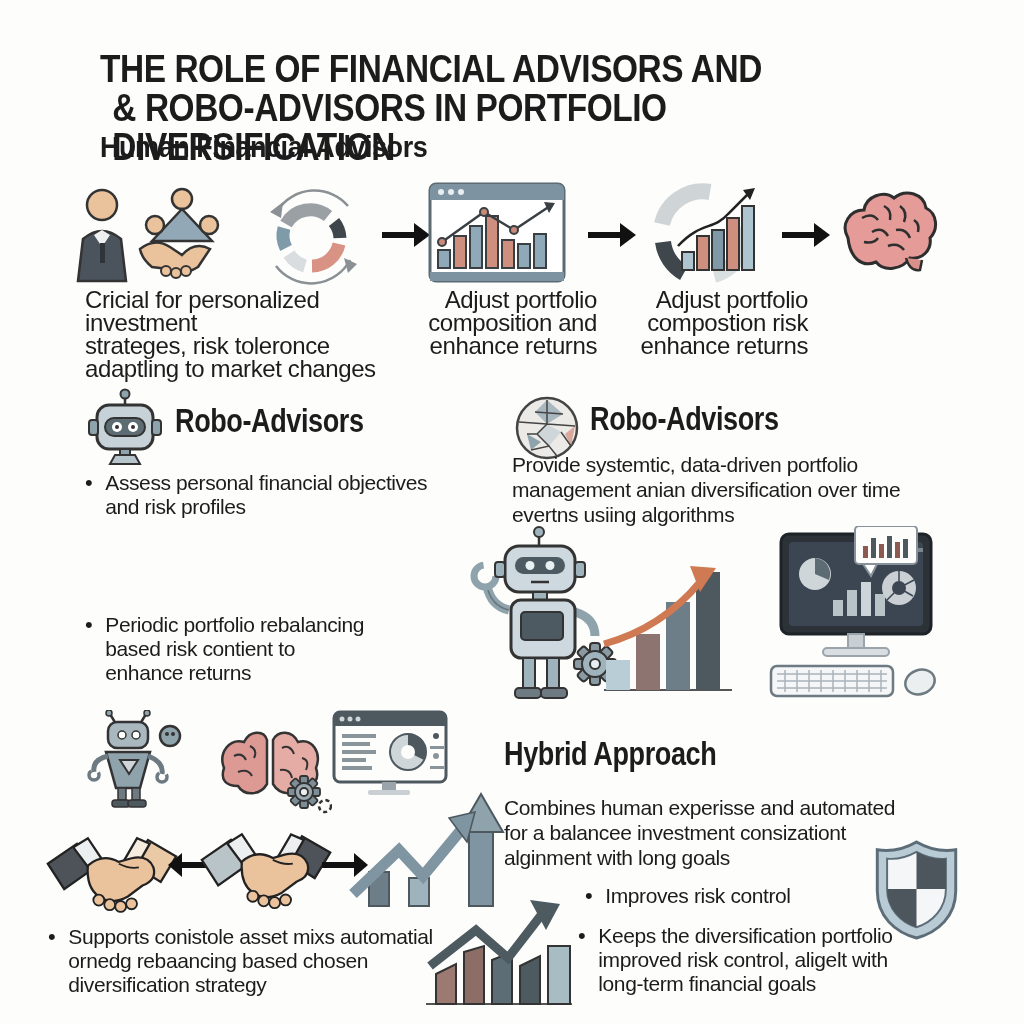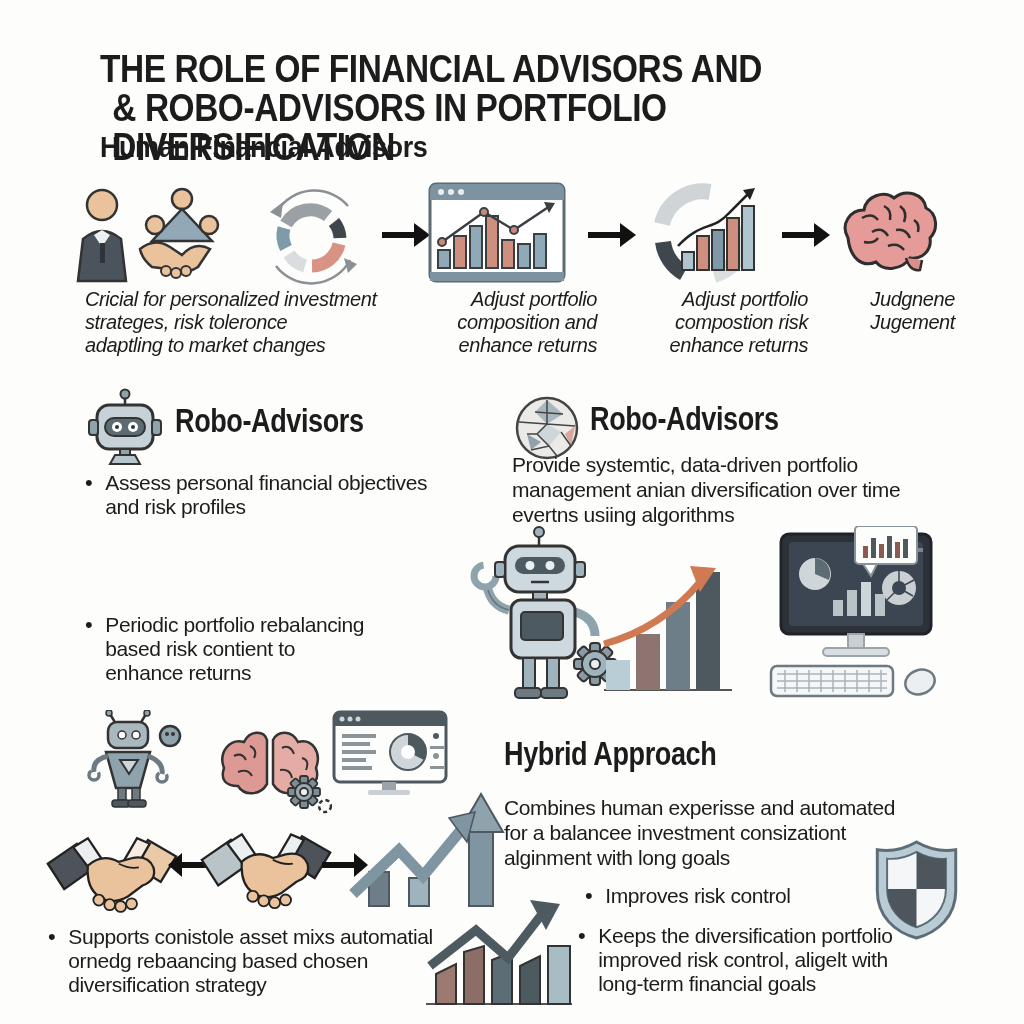--- a/index.html
+++ b/index.html
@@ -10,21 +10,21 @@
     font-family:"Liberation Sans", sans-serif; color:#1c1c1c;
   }
   .abs { position:absolute; }
   .pre { white-space:pre-line; }
   .title { font-weight:bold; font-size:38px; line-height:39px; letter-spacing:-0.5px; }
   .h2 { font-weight:bold; font-size:30px; letter-spacing:-0.5px; }
   .h3 { font-weight:bold; font-size:33px; letter-spacing:-0.5px; }
   .sx88 { transform:scaleX(.88); transform-origin:0 0; }
   .sx90 { transform:scaleX(.90); transform-origin:0 0; }
   .sx82 { transform:scaleX(.82); transform-origin:0 0; }
-  .cap { font-size:20px; line-height:23px; letter-spacing:-0.4px;font-style:italic; }
+  .cap { font-size:24px; line-height:23px; letter-spacing:-0.4px; }
   .body { font-size:21px; line-height:25px; letter-spacing:-0.4px; }
   .center { text-align:right; }
   .bullet { display:flex; font-size:21px; line-height:24px; letter-spacing:-0.4px; }
   .bullet::before { content:"\2022"; margin-right:13px; font-size:22px; }
   svg { display:block; }
 </style>
 </head>
 <body>
 
 <div class="canvas">
@@ -129,22 +129,20 @@
 
   <div class="abs cap pre" style="left:85px; top:288px; width:330px;">Cricial for personalized investment
 strateges, risk toleronce
 adaptling to market changes</div>
   <div class="abs cap pre center" style="left:402px; top:288px; width:195px;">Adjust portfolio
 composition and
 enhance returns</div>
   <div class="abs cap pre center" style="left:608px; top:288px; width:200px;">Adjust portfolio
 compostion risk
 enhance returns</div>
-  <div class="abs cap pre center" style="left:795px; top:288px; width:160px;">Judgnene
-Jugement</div>
 
   <svg class="abs" style="left:85px; top:388px;" width="80" height="80" viewBox="0 0 80 80">
     <circle cx="40" cy="6" r="4.5" fill="#8fa3ad" stroke="#333" stroke-width="2"></circle>
     <line x1="40" y1="10" x2="40" y2="17" stroke="#333" stroke-width="2.5"></line>
     <rect x="12" y="17" width="56" height="44" rx="12" fill="#c6d2d8" stroke="#333" stroke-width="3"></rect>
     <rect x="4" y="32" width="9" height="15" rx="3" fill="#8fa3ad" stroke="#333" stroke-width="2"></rect>
     <rect x="67" y="32" width="9" height="15" rx="3" fill="#8fa3ad" stroke="#333" stroke-width="2"></rect>
     <rect x="20" y="30" width="40" height="18" rx="9" fill="#5d6b73" stroke="#333" stroke-width="2"></rect>
     <circle cx="32" cy="39" r="5" fill="#fff"></circle>
       <circle cx="32" cy="39" r="2" fill="#333"></circle>

